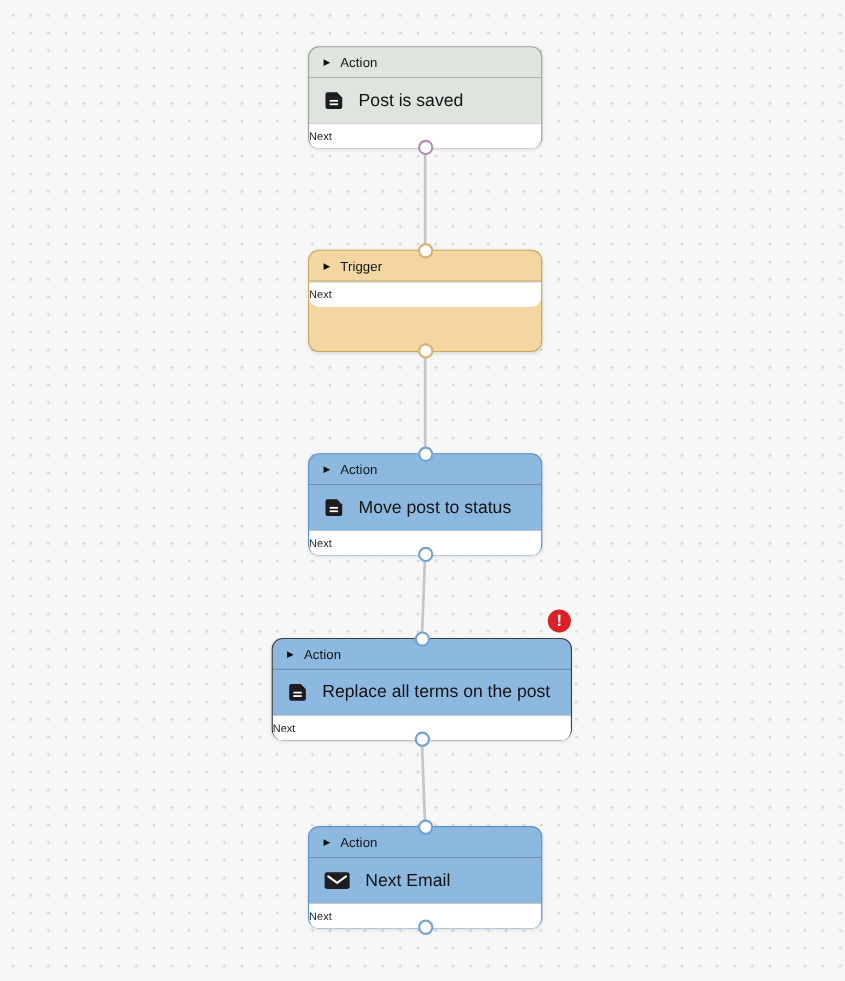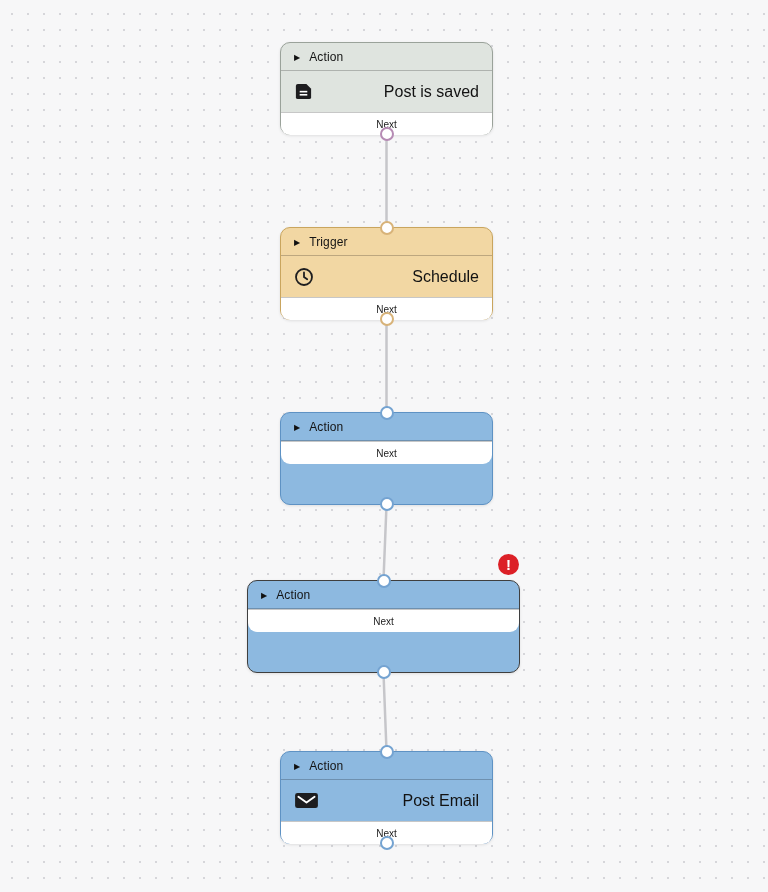--- a/index.html
+++ b/index.html
@@ -32,30 +32,30 @@
   .node-header {
     height: 28px; display: flex; align-items: center; gap: 9px;
     padding: 0 13px; box-sizing: border-box;
     border-bottom: 1px solid rgba(0,0,0,0.22);
     font-size: 12px; color: #141414; letter-spacing: 0.1px;
   }
   .tri { font-size: 8px; color: #111; line-height: 1; transform: translateY(0.5px); }
 
   .node-body {
     height: 41px; display: flex; align-items: center; gap: 13px;
-    padding: 0 13px; box-sizing: border-box; justify-content: space-between;
+    padding: 0 13px; box-sizing: border-box;
   }
   .node-body .icon { display: flex; align-items: center; }
   .node-title { font-size: 16px; color: #121212; white-space: nowrap; }
 
   .node-footer {
     height: 22px; background: #ffffff;
     border-top: 1px solid rgba(0,0,0,0.22);
     border-radius: 0 0 9px 9px;
-    display: flex; align-items: center; justify-content: center;
+    display: flex; align-items: center; justify-content: flex-start;
     font-size: 10px; color: #222; font-weight: 500;
   }
 
   .port {
     position: absolute; left: 50%; transform: translateX(-50%);
     width: 10px; height: 10px; border-radius: 50%;
     background: #ffffff; border: 2px solid var(--port, #999);
     z-index: 3; box-sizing: content-box;
   }
   .port-top { top: -7px; }
@@ -108,76 +108,87 @@
       <span>Next</span>
     </div>
     <div class="port port-bottom"></div>
   </div>
 
   <div class="node pos-1" style="--fill: #f2d7a3; --border: #c9a55e; --port: #d8b379;">
     <div class="node-header">
       <span class="tri">▶</span>
       <span>Trigger</span>
     </div>
-    <div class="node-body">
-      <span class="icon">
-        <svg width="20" height="20" viewBox="0 0 20 20">
-            <circle cx="10" cy="10" r="8" stroke="#1d1d1f" stroke-width="1.8" fill="none"></circle>
-            <path d="M10 5.5 V10 L13.2 12.2" stroke="#1d1d1f" stroke-width="1.8" fill="none" stroke-linecap="round"></path>
-          </svg>
-      </span>
-      <span class="node-title">Schedule</span>
-    </div>
     <div class="node-footer">
       <span>Next</span>
     </div>
     <div class="port port-top"></div>
     <div class="port port-bottom"></div>
   </div>
 
   <div class="node pos-2" style="--fill: #8db9e0; --border: #5e92c4; --port: #74a3d1;">
     <div class="node-header">
       <span class="tri">▶</span>
       <span>Action</span>
+    </div>
+    <div class="node-body">
+      <span class="icon">
+        <svg width="19" height="19" viewBox="0 0 20 20">
+            <path d="M4 2 a2 2 0 0 0 -2 2 v12 a2 2 0 0 0 2 2 h12 a2 2 0 0 0 2 -2 V7 l-5 -5 Z" fill="#1d1d1f"></path>
+            <rect x="6" y="9.3" width="8" height="1.7" fill="#fff"></rect>
+            <rect x="6" y="12.6" width="8" height="1.7" fill="#fff"></rect>
+          </svg>
+      </span>
+      <span class="node-title">Move post to status</span>
     </div>
     <div class="node-footer">
       <span>Next</span>
     </div>
     <div class="port port-top"></div>
     <div class="port port-bottom"></div>
   </div>
 
   <div class="node pos-3 selected" style="--fill: #8db9e0; --border: #3f3f3f; --port: #74a3d1;">
     <div class="error-badge">
       <span>!</span>
     </div>
     <div class="node-header">
       <span class="tri">▶</span>
       <span>Action</span>
+    </div>
+    <div class="node-body">
+      <span class="icon">
+        <svg width="19" height="19" viewBox="0 0 20 20">
+            <path d="M4 2 a2 2 0 0 0 -2 2 v12 a2 2 0 0 0 2 2 h12 a2 2 0 0 0 2 -2 V7 l-5 -5 Z" fill="#1d1d1f"></path>
+            <rect x="6" y="9.3" width="8" height="1.7" fill="#fff"></rect>
+            <rect x="6" y="12.6" width="8" height="1.7" fill="#fff"></rect>
+          </svg>
+      </span>
+      <span class="node-title">Replace all terms on the post</span>
     </div>
     <div class="node-footer">
       <span>Next</span>
     </div>
     <div class="port port-top"></div>
     <div class="port port-bottom"></div>
   </div>
 
   <div class="node pos-4" style="--fill: #8db9e0; --border: #5e92c4; --port: #74a3d1;">
     <div class="node-header">
       <span class="tri">▶</span>
       <span>Action</span>
     </div>
     <div class="node-body">
       <span class="icon">
         <svg width="25" height="19" viewBox="0 0 26 20">
             <rect x="1" y="2" width="24" height="16" rx="2.5" fill="#1d1d1f"></rect>
             <path d="M4.5 6 L13 12.2 L21.5 6" stroke="#fff" stroke-width="2" fill="none" stroke-linecap="round" stroke-linejoin="round"></path>
           </svg>
       </span>
-      <span class="node-title">Post Email</span>
+      <span class="node-title">Next Email</span>
     </div>
     <div class="node-footer">
       <span>Next</span>
     </div>
     <div class="port port-top"></div>
     <div class="port port-bottom"></div>
   </div>
 
 </div>
 

